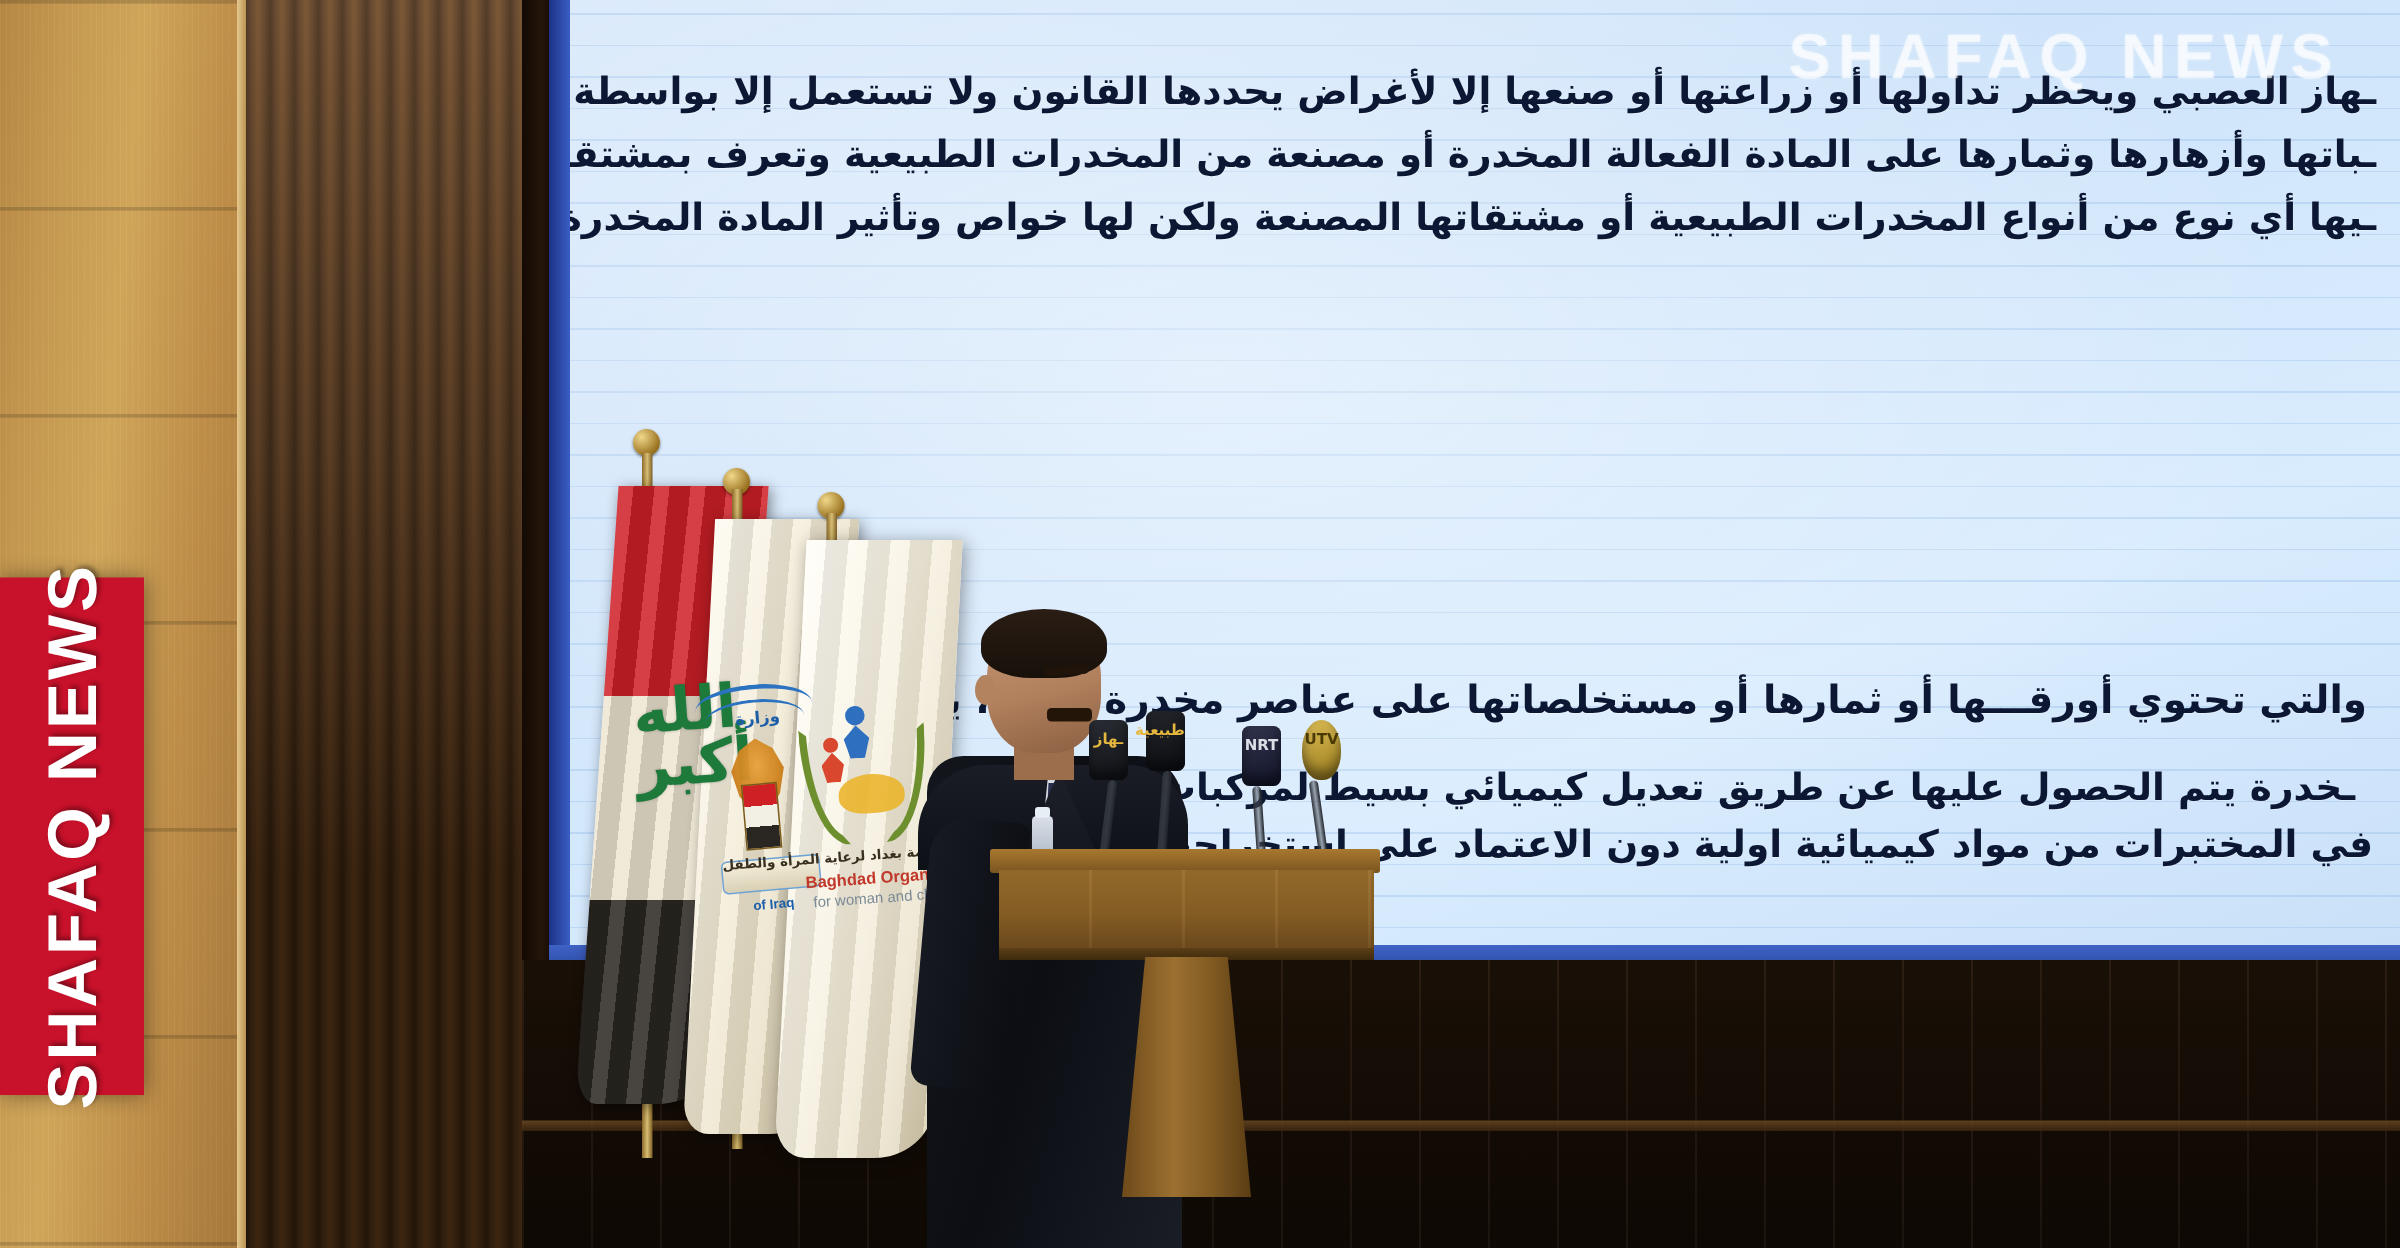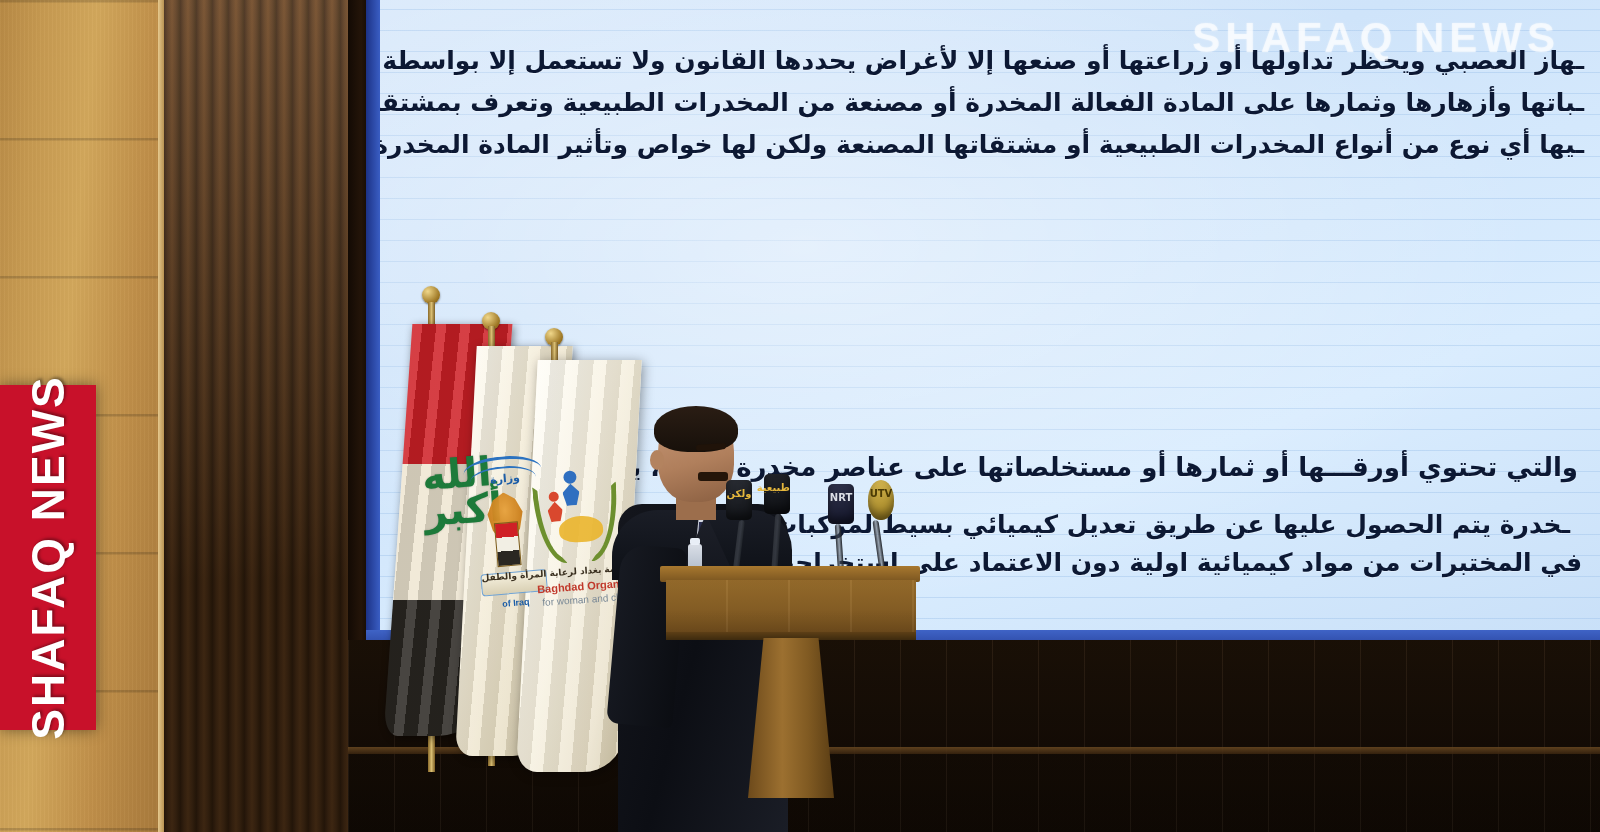--- a/index.html
+++ b/index.html
@@ -521,21 +521,21 @@
     <div class="sp-brow"></div>
     <div class="sp-mous"></div>
     <div class="sp-arm"></div>
     <div class="sp-hand"></div>
     <div class="sp-badge"></div>
   </div>
 
   <div class="mics">
     <div class="mic m1">
       <div class="mic-head">
-        <div class="mic-logo">ولكن</div>
+        <div class="mic-logo">ـهاز</div>
       </div>
       <div class="mic-stem"></div>
     </div>
     <div class="mic m2">
       <div class="mic-head">
         <div class="mic-logo">طبيعية</div>
       </div>
       <div class="mic-stem"></div>
     </div>
     <div class="mic m3">

